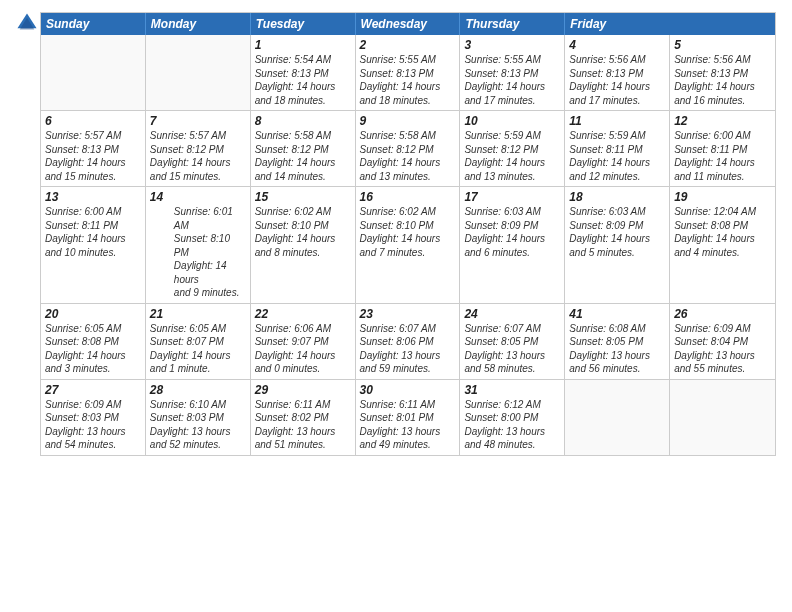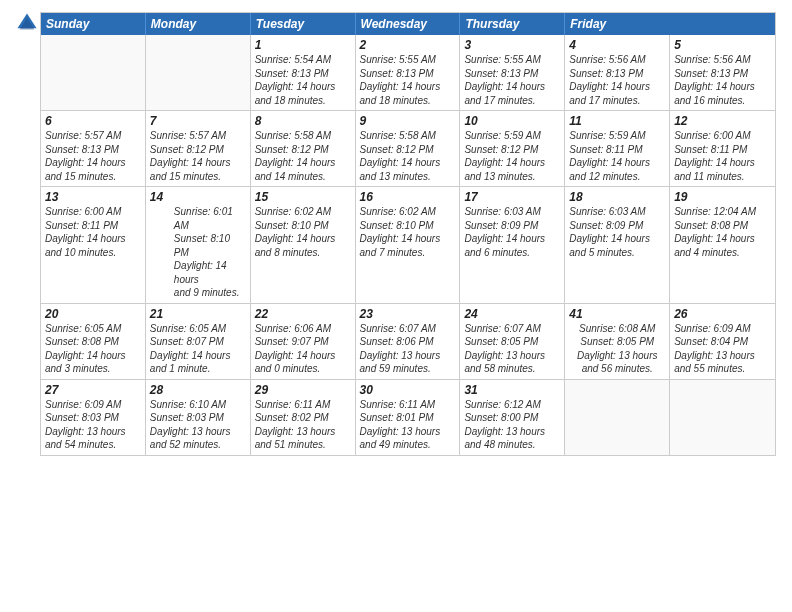--- a/index.html
+++ b/index.html
@@ -319,21 +319,21 @@
           </div>
           <div class="cal-cell">
             <span class="day-num">24</span>
             <div class="cell-info" style="white-space: pre-line;">Sunrise: 6:07 AM
 Sunset: 8:05 PM
 Daylight: 13 hours
 and 58 minutes.</div>
           </div>
           <div class="cal-cell">
             <span class="day-num">41</span>
-            <div class="cell-info" style="white-space: pre-line; text-align: center;">Sunrise: 6:08 AM
+            <div class="cell-info" style="white-space: pre-line;">Sunrise: 6:08 AM
 Sunset: 8:05 PM
 Daylight: 13 hours
 and 56 minutes.</div>
           </div>
           <div class="cal-cell">
             <span class="day-num">26</span>
             <div class="cell-info" style="white-space: pre-line;">Sunrise: 6:09 AM
 Sunset: 8:04 PM
 Daylight: 13 hours
 and 55 minutes.</div>

